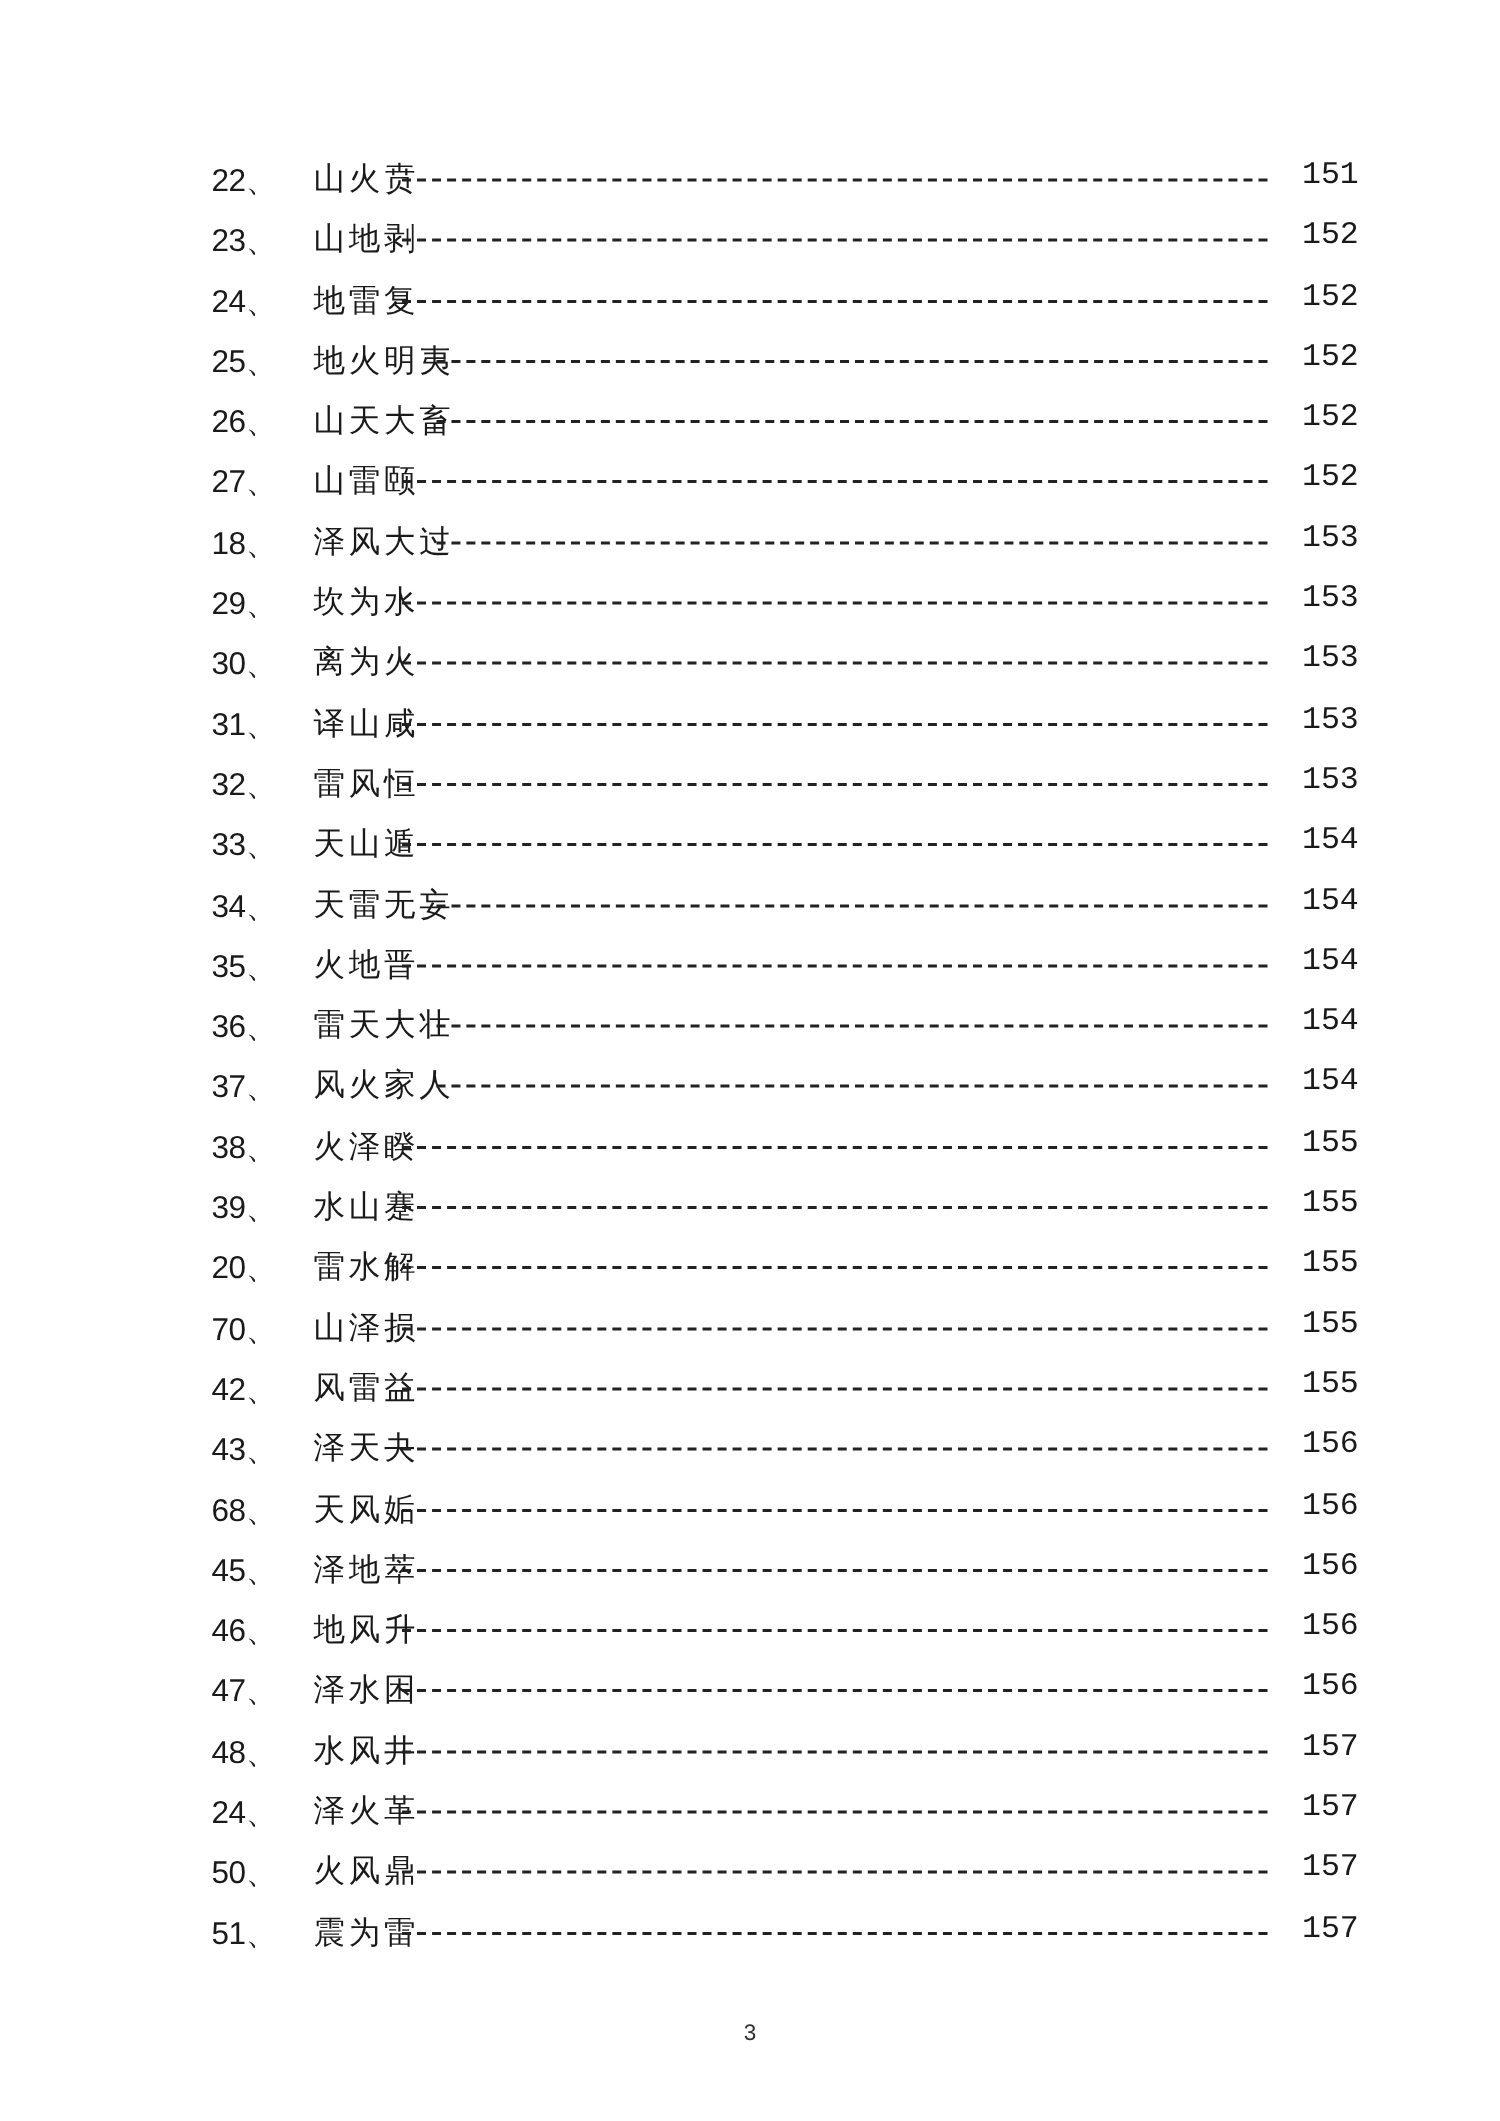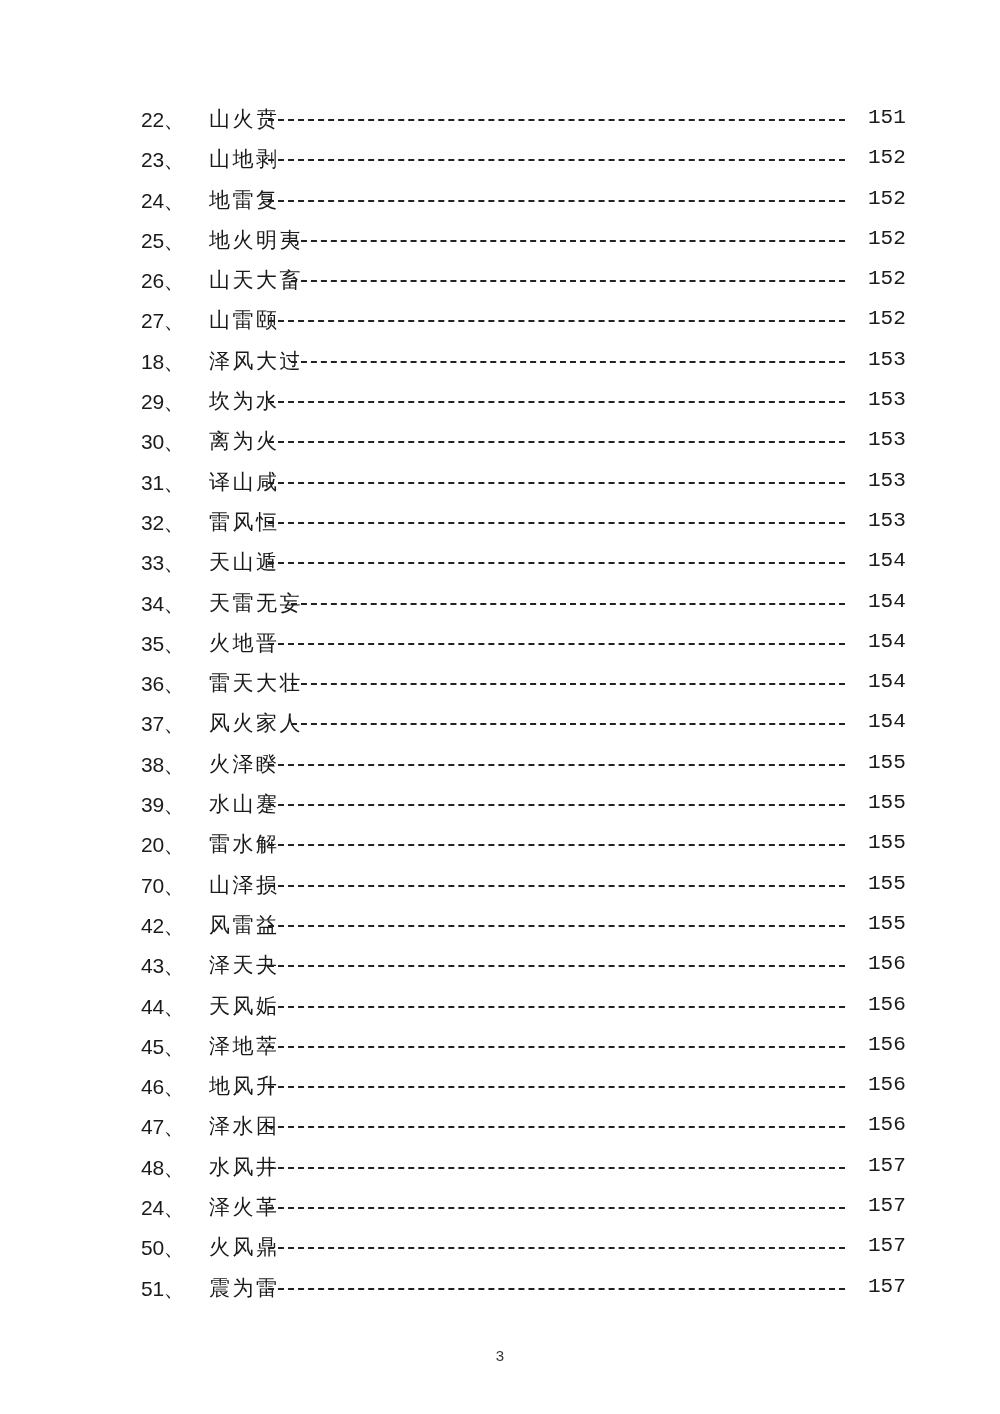--- a/index.html
+++ b/index.html
@@ -148,21 +148,21 @@
       <span class="leader" style="left: 267.5px;"></span>
       <span class="page">155</span>
     </div>
     <div class="row">
       <span class="num">43、</span>
       <span class="title">泽天夬</span>
       <span class="leader" style="left: 267.5px;"></span>
       <span class="page">156</span>
     </div>
     <div class="row">
-      <span class="num">44、</span>
+      <span class="num">68、</span>
       <span class="title">天风姤</span>
       <span class="leader" style="left: 267.5px;"></span>
       <span class="page">156</span>
     </div>
     <div class="row">
       <span class="num">45、</span>
       <span class="title">泽地萃</span>
       <span class="leader" style="left: 267.5px;"></span>
       <span class="page">156</span>
     </div>

